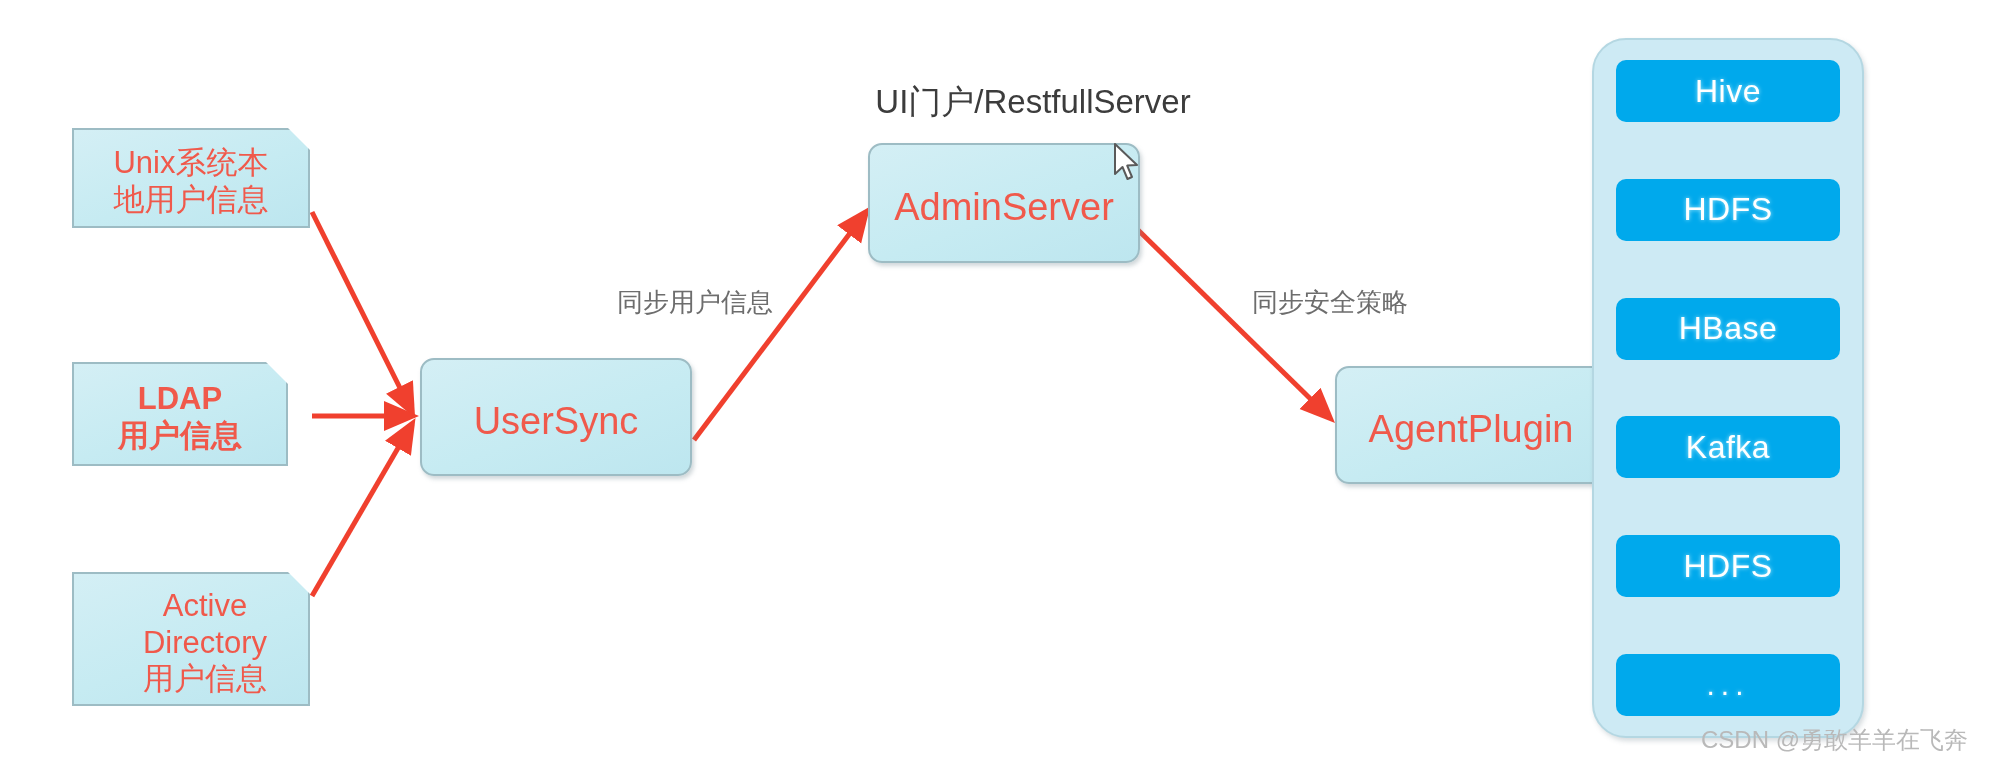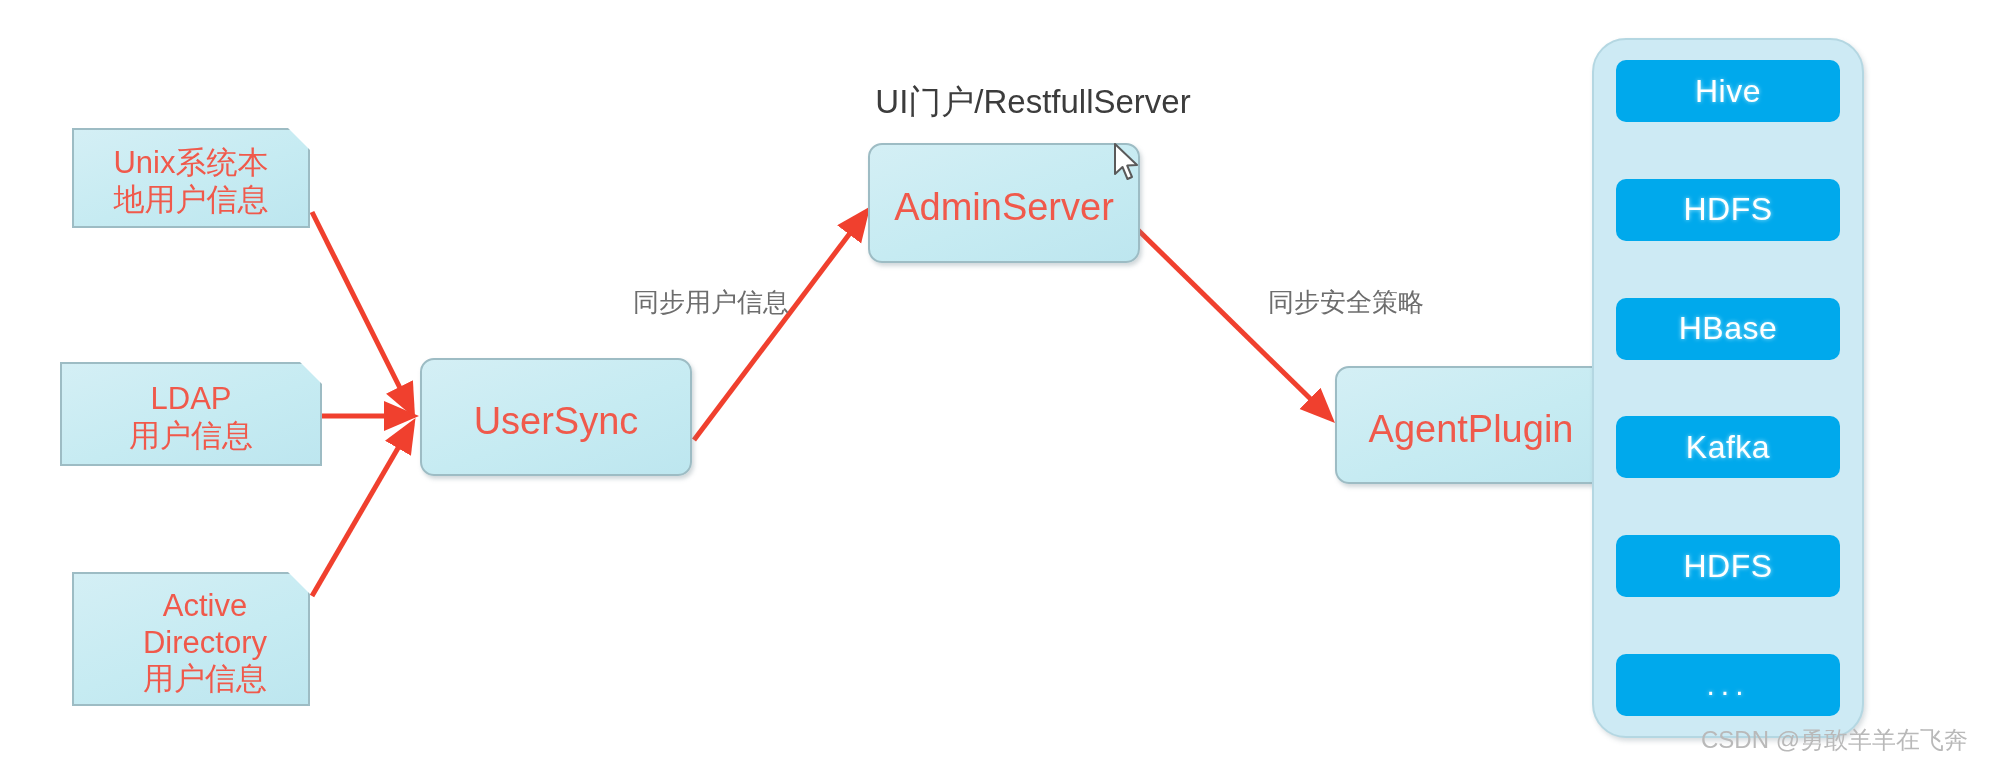--- a/index.html
+++ b/index.html
@@ -71,22 +71,23 @@
   .node.rounded {
     border-radius: 14px;
   }
 
   
   #node-unix {
     left: 72px; top: 128px; width: 238px; height: 100px;
     font-size: 31px;
   }
   #node-ldap {
-    left: 60px; top: 362px; width: 262px; height: 104px;
+    left: 72px; top: 362px; width: 216px; height: 104px;
     font-size: 31px;
+    font-weight: bold;
   }
   #node-ad {
     left: 72px; top: 572px; width: 238px; height: 134px;
     font-size: 31px;
     padding-left: 28px;
   }
   #node-usersync {
     left: 420px; top: 358px; width: 272px; height: 118px;
     font-size: 38px;
   }
@@ -110,21 +111,20 @@
     color: #3c3c3c;
     white-space: nowrap;
   }
 
   
   .edge-label {
     position: absolute;
     font-size: 26px;
     color: #6d6d6d;
     white-space: nowrap;
-    margin-left: 16px;
   }
   #edge-label-user  { left: 617px;  top: 285px; }
   #edge-label-policy{ left: 1252px; top: 285px; }
 
   
   #service-stack {
     position: absolute;
     left: 1592px;
     top: 38px;
     width: 272px;

